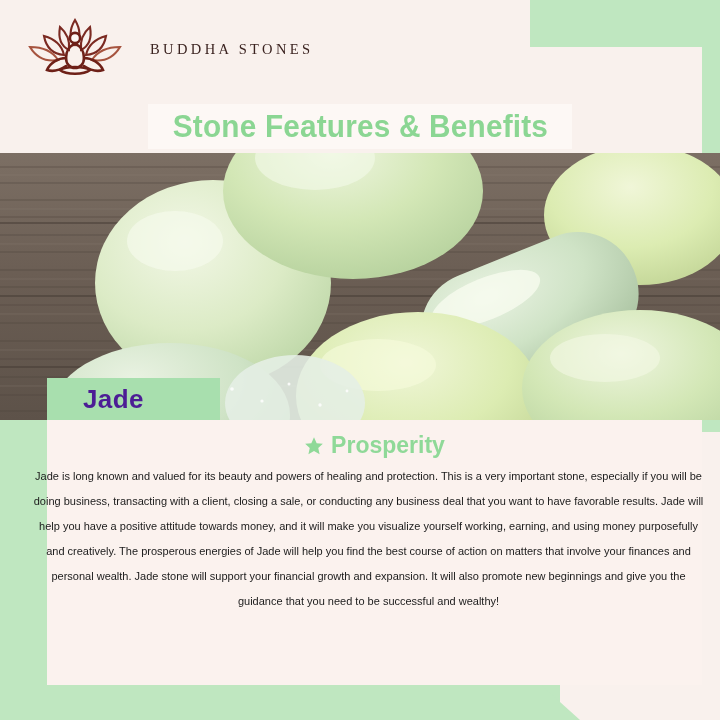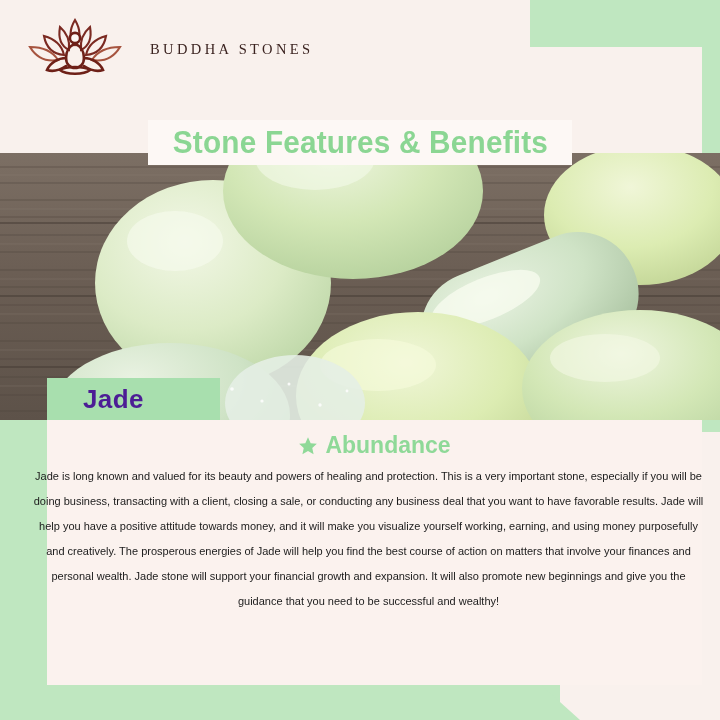--- a/index.html
+++ b/index.html
@@ -43,21 +43,21 @@
   }
   .logo-mark{width:150px;height:68px;display:block;}
   .logo-text{
     margin-top:2px;
     font-family:"Liberation Serif", serif;
     font-size:14.5px;letter-spacing:3.4px;color:#3b2320;font-weight:400;
   }
 
   
   .title-banner{
-    position:absolute;left:148px;top:120px;width:424px;height:45px;
+    position:absolute;left:148px;top:104px;width:424px;height:45px;
     background:#fdf8f5;
     display:flex;align-items:center;justify-content:center;
     z-index:6;
   }
   .title-text{
     font-family:"Liberation Sans Narrow","Liberation Sans",sans-serif;
     font-size:31px;font-weight:bold;color:#8bd693;
     letter-spacing:.2px;white-space:nowrap;
     transform:scaleX(.96);
   }
@@ -238,20 +238,20 @@
   <div class="jade-band">
     <span class="jade-label">Jade</span>
   </div>
 
   <div class="panel">
     <div class="benefits">
       <div class="benefit">
         <svg class="star" viewBox="0 0 24 24">
           <path d="M12 1.6 L15.2 8.6 L22.6 9.4 L17.1 14.4 L18.7 21.8 L12 18 L5.3 21.8 L6.9 14.4 L1.4 9.4 L8.8 8.6 Z" fill="#8fd998"></path>
         </svg>
-        <span>Abundance</span>
+        <span>Prosperity</span>
       </div>
     </div>
 
     <div class="body-text">Jade is long known and valued for its beauty and powers of healing and protection. This is a very important stone, especially if you will be doing business, transacting with a client, closing a sale, or conducting any business deal that you want to have favorable results. Jade will help you have a positive attitude towards money, and it will make you visualize yourself working, earning, and using money purposefully and creatively. The prosperous energies of Jade will help you find the best course of action on matters that involve your finances and personal wealth. Jade stone will support your financial growth and expansion. It will also promote new beginnings and give you the guidance that you need to be successful and wealthy!</div>
   </div>
 
 </div>
 
 </body></html>

